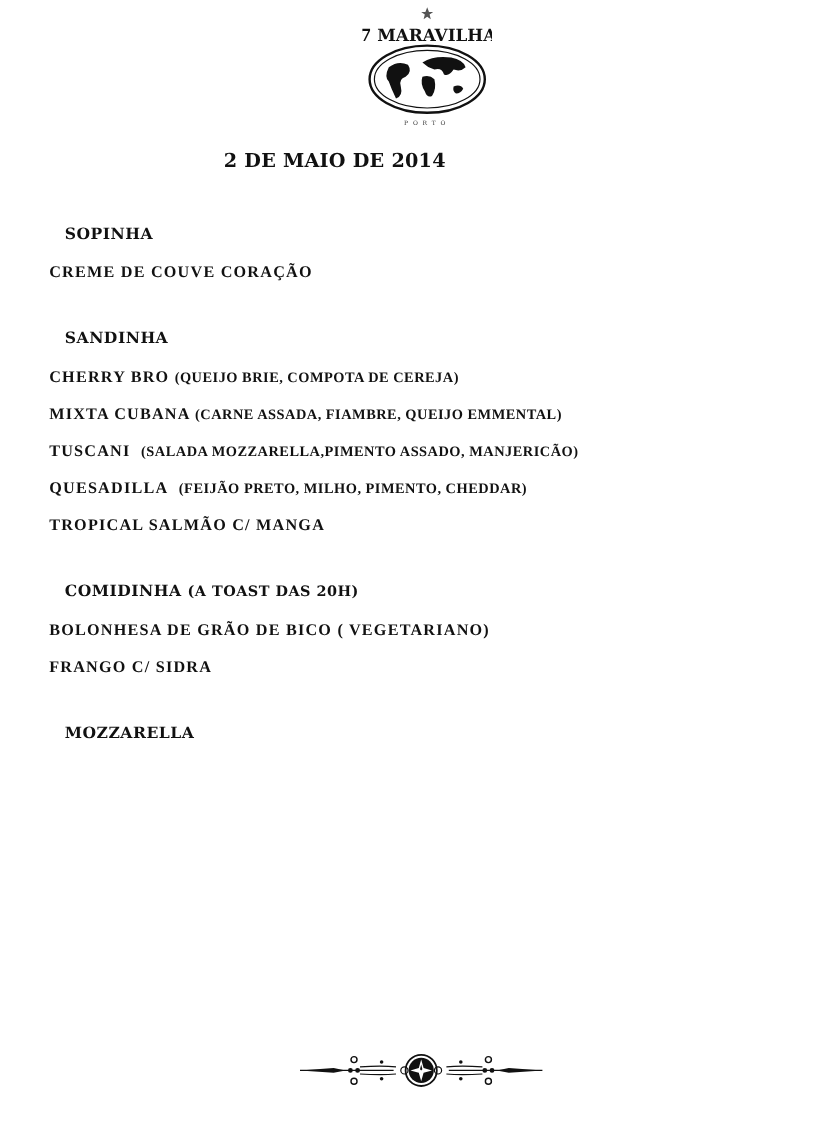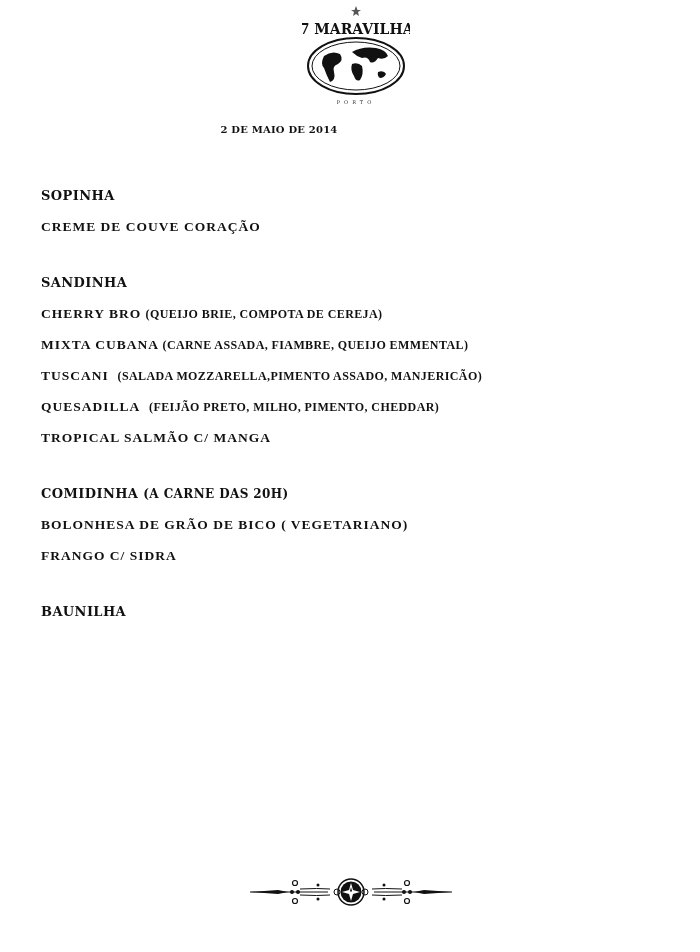--- a/index.html
+++ b/index.html
@@ -1,22 +1,22 @@
 <!DOCTYPE html>
 <html><head>
 <meta charset="utf-8">
 <style>
   html, body { margin:0; padding:0; background:#ffffff; }
   body { width:700px; height:952px; position:relative; overflow:hidden;
          font-family:"DejaVu Serif", "Liberation Serif", serif; color:#111; }
   .logo { position:absolute; left:302px; top:4px; width:108px; height:106px; }
   .date { position:absolute; left:0; width:558px; top:124px; text-align:center;
-          font-size:10px; font-weight:bold; letter-spacing:0.2px; }
+          font-size:16px; font-weight:bold; letter-spacing:0.2px; }
   .menu { position:absolute; left:41px; top:186px; width:640px; }
-  .sec-title { font-size:13px; font-weight:bold; letter-spacing:0.4px; height:19px; line-height:19px; }
+  .sec-title { font-size:13px; font-weight:bold; letter-spacing:0.4px; height:19px; line-height:19px;margin-left:13px; }
   .item { font-size:13.5px; font-weight:bold; letter-spacing:1px; height:31px; line-height:31px; white-space:nowrap;
           font-family:"Liberation Serif", "DejaVu Serif", serif; transform:scaleX(1.0); }
   .note { font-size:12px; font-weight:bold; letter-spacing:0.4px; }
   .section { margin-bottom:31px; }
   .first-item { margin-top:6px; }
   .ornament { position:absolute; left:248px; top:875px; width:206px; height:34px; }
 </style>
 </head>
 <body>
 
@@ -46,27 +46,27 @@
   <div class="section">
     <div class="sec-title"><span>SANDINHA</span></div>
     <div class="item first-item"><span>CHERRY BRO</span> <span class="note">(QUEIJO BRIE, COMPOTA DE CEREJA)</span></div>
     <div class="item"><span>MIXTA CUBANA</span> <span class="note">(CARNE ASSADA, FIAMBRE, QUEIJO EMMENTAL)</span></div>
     <div class="item"><span>TUSCANI</span>&nbsp; <span class="note">(SALADA MOZZARELLA,PIMENTO ASSADO, MANJERICÃO)</span></div>
     <div class="item"><span>QUESADILLA</span>&nbsp; <span class="note">(FEIJÃO PRETO, MILHO, PIMENTO, CHEDDAR)</span></div>
     <div class="item"><span>TROPICAL SALMÃO C/ MANGA</span></div>
   </div>
 
   <div class="section">
-    <div class="sec-title"><span>COMIDINHA</span> <span class="note">(A CARNE DAS 20H)</span></div>
+    <div class="sec-title"><span>COMIDINHA</span> <span class="note">(A TOAST DAS 20H)</span></div>
     <div class="item first-item"><span>BOLONHESA DE GRÃO DE BICO ( VEGETARIANO)</span></div>
     <div class="item"><span>FRANGO C/ SIDRA</span></div>
   </div>
 
   <div class="section">
-    <div class="sec-title"><span>BAUNILHA</span></div>
+    <div class="sec-title"><span>MOZZARELLA</span></div>
   </div>
 
 </div>
 
 <svg class="ornament" viewBox="0 0 206 34">
   <line x1="2" y1="17" x2="80" y2="17" stroke="#111" stroke-width="1"></line>
   <line x1="126" y1="17" x2="204" y2="17" stroke="#111" stroke-width="1"></line>
   <polygon points="2,17 30,15 40,17 30,19" fill="#111"></polygon>
   <polygon points="204,17 176,15 166,17 176,19" fill="#111"></polygon>
   <circle cx="44" cy="17" r="2" fill="#111"></circle>

